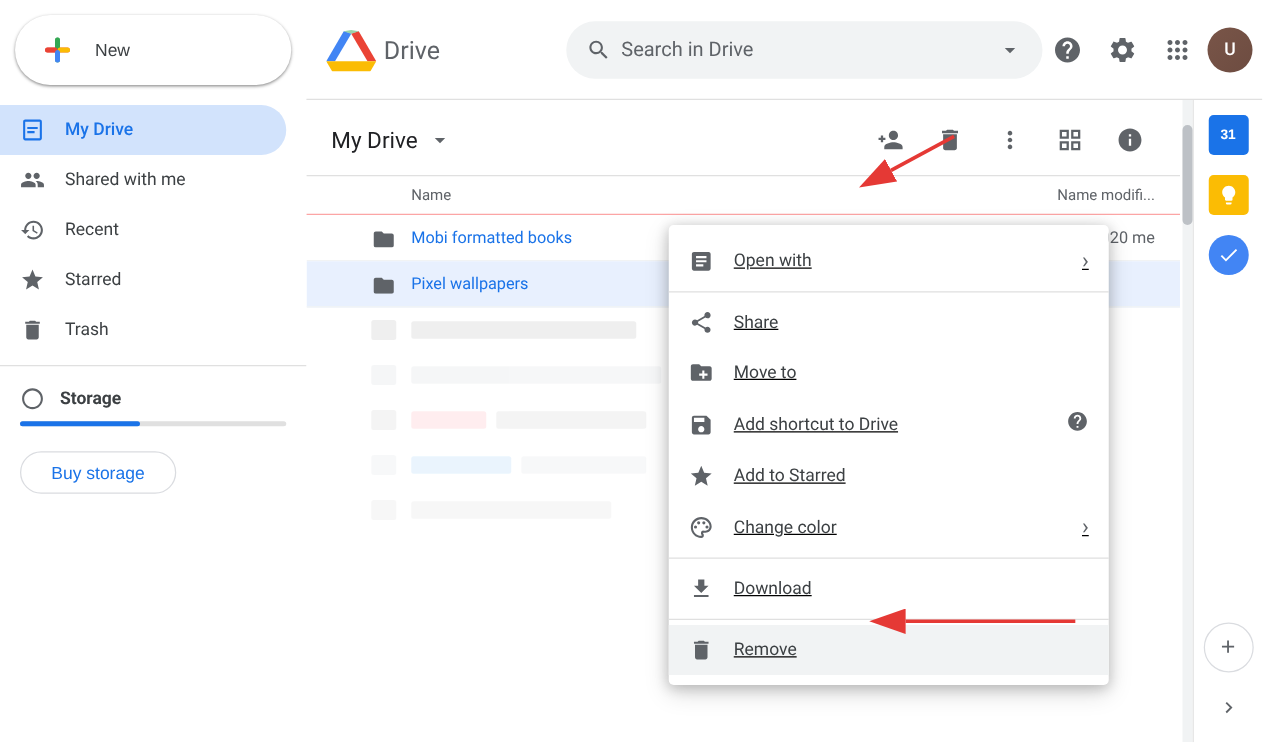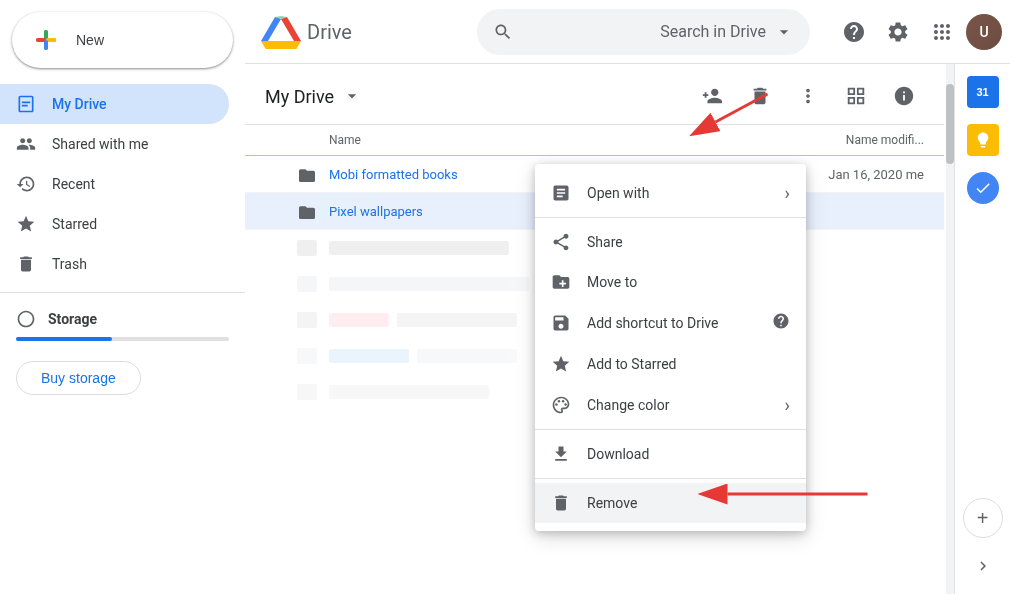--- a/index.html
+++ b/index.html
@@ -150,26 +150,27 @@
       font-size: 13px;
       min-width: 200px;
       text-align: right;
     }
 
     
     .context-menu {
       position: absolute;
       top: 60px;
       left: 285px;
-      width: 271px;
+      width: 352px;
       background: #fff;
       border-radius: 4px;
       box-shadow: 0 2px 10px rgba(0,0,0,0.2), 0 6px 20px rgba(0,0,0,0.15);
       z-index: 100;
       padding: 8px 0;
+      text-decoration: underline;
     }
 
     .context-menu-item {
       display: flex;
       align-items: center;
       padding: 10px 16px;
       gap: 16px;
       cursor: pointer;
       font-size: 14px;
       color: #3c4043;
@@ -202,25 +203,25 @@
       margin: 4px 0;
     }
 
     .context-menu-help {
       color: #5f6368;
       font-size: 18px;
     }
 
     
     .top-bar {
-      height: 64px;
+      height: 80px;
       display: flex;
       align-items: center;
       padding: 0 8px;
-      gap: 24px;
+      gap: 0;
       border-bottom: 1px solid #e0e0e0;
       position: relative;
     }
 
     .header-drive-logo {
       display: flex;
       align-items: center;
       gap: 6px;
       min-width: 200px;
       padding: 0 8px;
@@ -235,21 +236,20 @@
     .search-box {
       width: 100%;
       height: 46px;
       background: #f1f3f4;
       border-radius: 24px;
       display: flex;
       align-items: center;
       padding: 0 16px;
       gap: 8px;
       cursor: text;
-      text-align: right;
     }
 
     .search-text {
       color: #5f6368;
       font-size: 16px;
       flex: 1;
     }
 
     .header-actions {
       display: flex;

